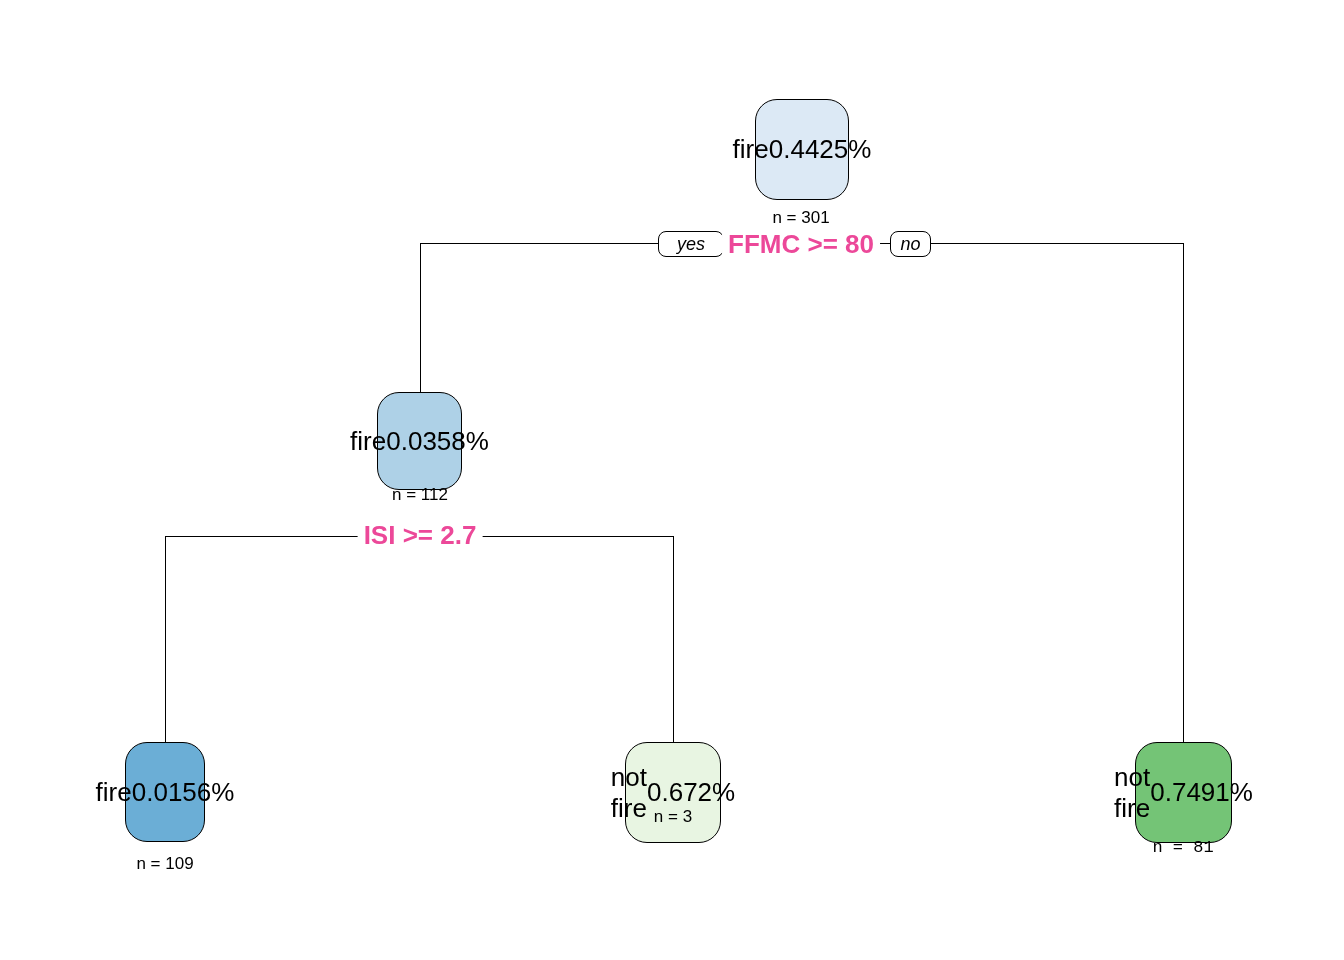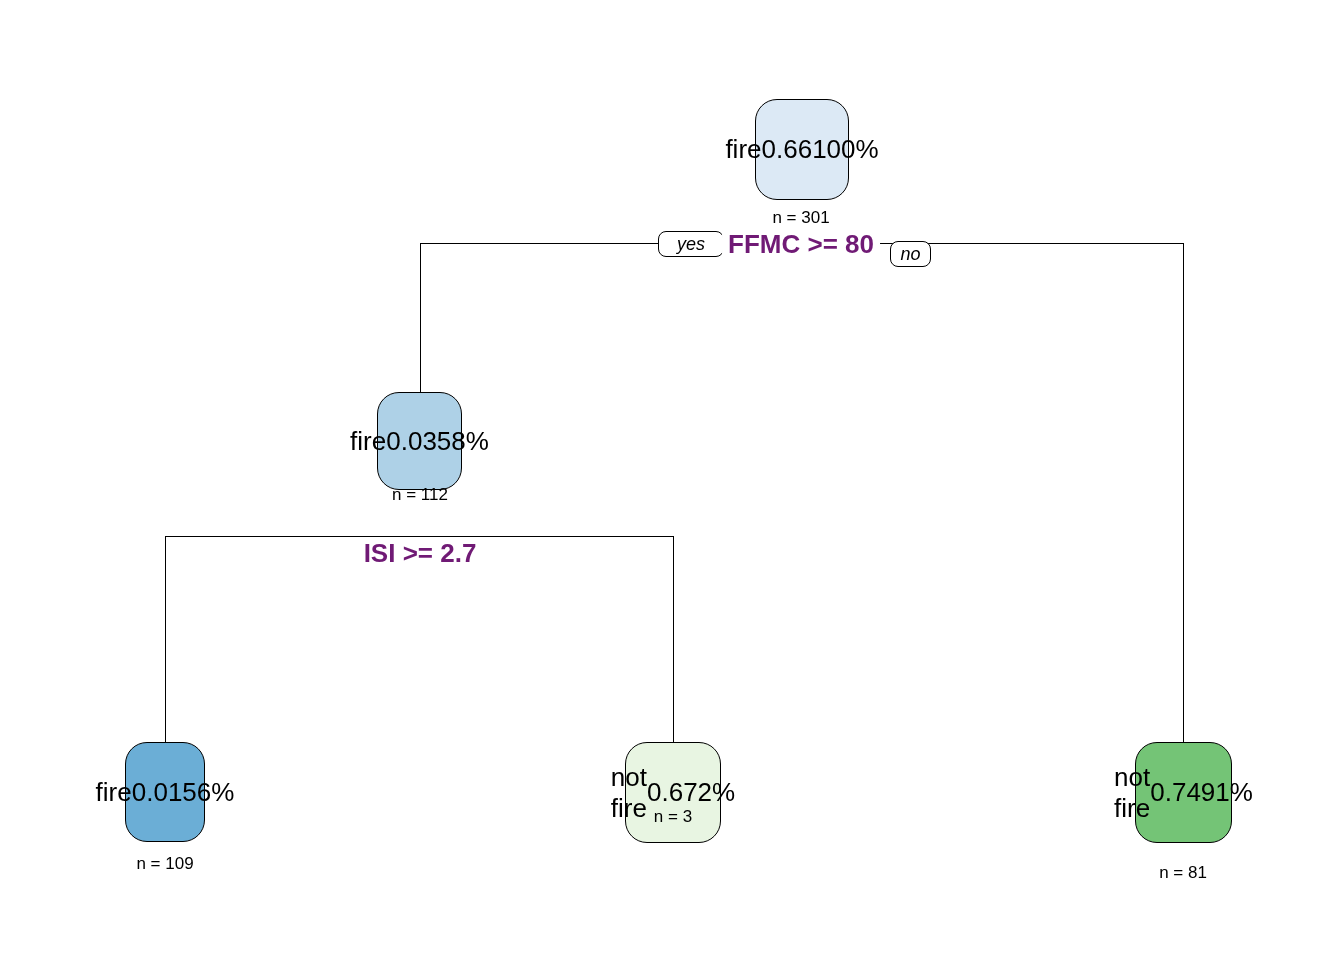--- a/index.html
+++ b/index.html
@@ -49,70 +49,70 @@
     position: absolute;
     transform: translateX(-50%);
     font-size: 17px;
     color: #000000;
     white-space: nowrap;
   }
   #n-root        { left: 801px;  top: 208px; }
   #n-internal    { left: 420px;  top: 485px; }
   #n-leaf-left   { left: 165px;  top: 854px; }
   #n-leaf-middle { left: 673px;  top: 807px; }
-  #n-leaf-right  { left: 1183px; top: 863px; }
+  #n-leaf-right  { left: 1183px; top: 838px; font-family: Liberation Mono, monospace; }
 
   
   .split-label {
     position: absolute;
     transform: translate(-50%, -50%);
     font-size: 26px;
     font-weight: bold;
-    color: #701a75;
+    color: #ec4899;
     background: #ffffff;
     padding: 0 6px;
     white-space: nowrap;
     text-align: right;
   }
   #split-root-label     { left: 801px; top: 244px; }
-  #split-internal-label { left: 420px; top: 553px; }
+  #split-internal-label { left: 420px; top: 535px; }
 
   
   .branch-badge {
     position: absolute;
     box-sizing: border-box;
     border: 1px solid #000000;
     border-radius: 8px;
     background: #ffffff;
     font-size: 18px;
     font-style: italic;
     color: #000000;
     display: flex;
     align-items: center;
     justify-content: center;
   }
   #yes-badge { left: 658px; top: 231px; width: 66px; height: 26px; }
-  #no-badge  { left: 890px; top: 241px; width: 41px; height: 26px; }
+  #no-badge  { left: 890px; top: 231px; width: 41px; height: 26px; }
 </style>
 </head>
 <body>
 
 <div id="canvas">
 
   <div class="hline" style="left:420px; top:243px; width:764px;"></div>
   <div class="vline" style="left:420px; top:243px; height:150px;"></div>
   <div class="vline" style="left:1183px; top:243px; height:499px;"></div>
   <div class="hline" style="left:165px; top:536px; width:509px;"></div>
   <div class="vline" style="left:165px; top:536px; height:206px;"></div>
   <div class="vline" style="left:673px; top:536px; height:206px;"></div>
 
   <div class="node" id="node-root" style="background-color: rgb(220, 233, 245);">
     <span>fire</span>
-    <span>0.66</span>
-    <span>100%</span>
+    <span>0.44</span>
+    <span>25%</span>
   </div>
   <div class="n-label" id="n-root">n = 301</div>
 
   <div class="branch-badge" id="yes-badge">
     <span>yes</span>
   </div>
   <div class="split-label" id="split-root-label">FFMC &gt;= 80</div>
   <div class="branch-badge" id="no-badge">
     <span>no</span>
   </div>

